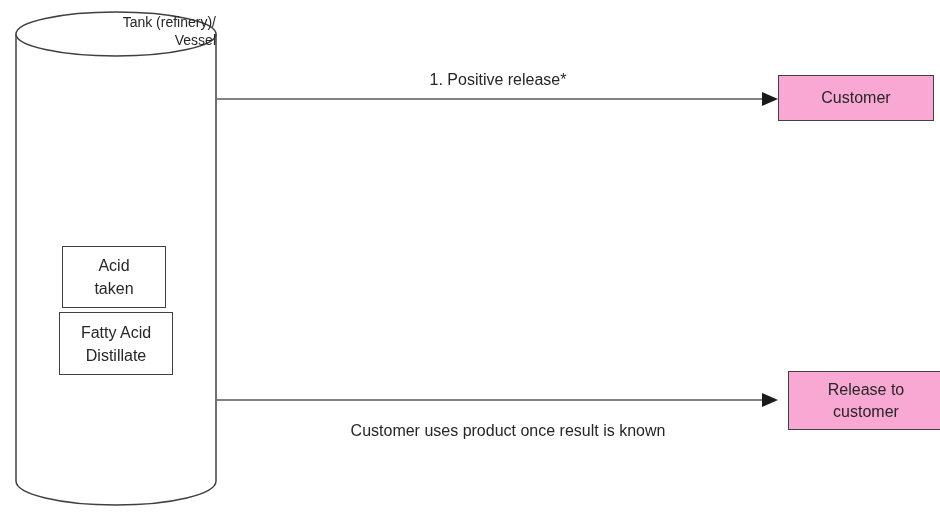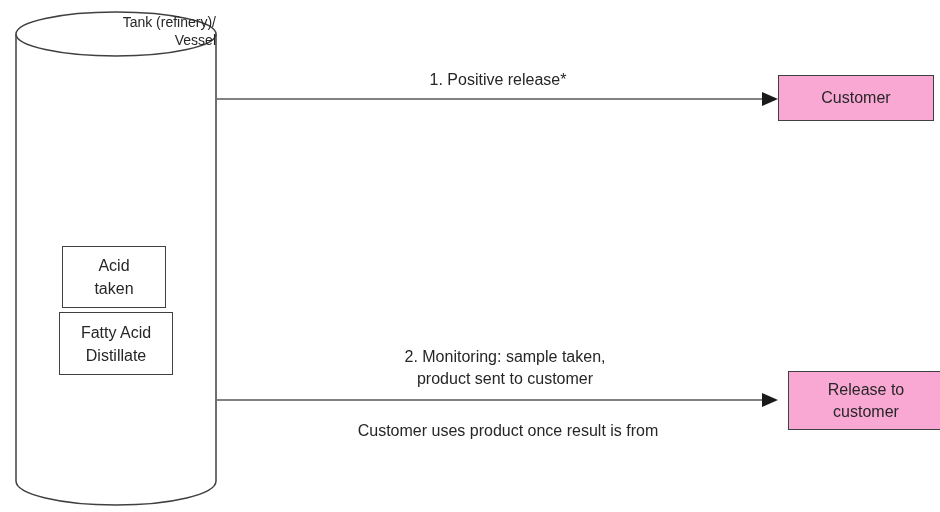--- a/index.html
+++ b/index.html
@@ -149,25 +149,21 @@
     <span class="line">Distillate</span>
   </div>
 
   <div class="abs flow-title f1">
     <span class="line">1. Positive release*</span>
   </div>
   <div class="abs target-box customer">
     <span class="line">Customer</span>
   </div>
 
-  <div class="abs flow-title f2">
-    <span class="line">2. Monitoring: sample taken,</span>
-    <span class="line">product sent to customer</span>
-  </div>
   <div class="abs flow-note f2">
-    <span class="line">Customer uses product once result is from</span>
+    <span class="line">Customer uses product once result is known</span>
   </div>
   <div class="abs target-box release">
     <span class="line">Release to</span>
     <span class="line">customer</span>
   </div>
 
 </div>
 
 </body></html>

